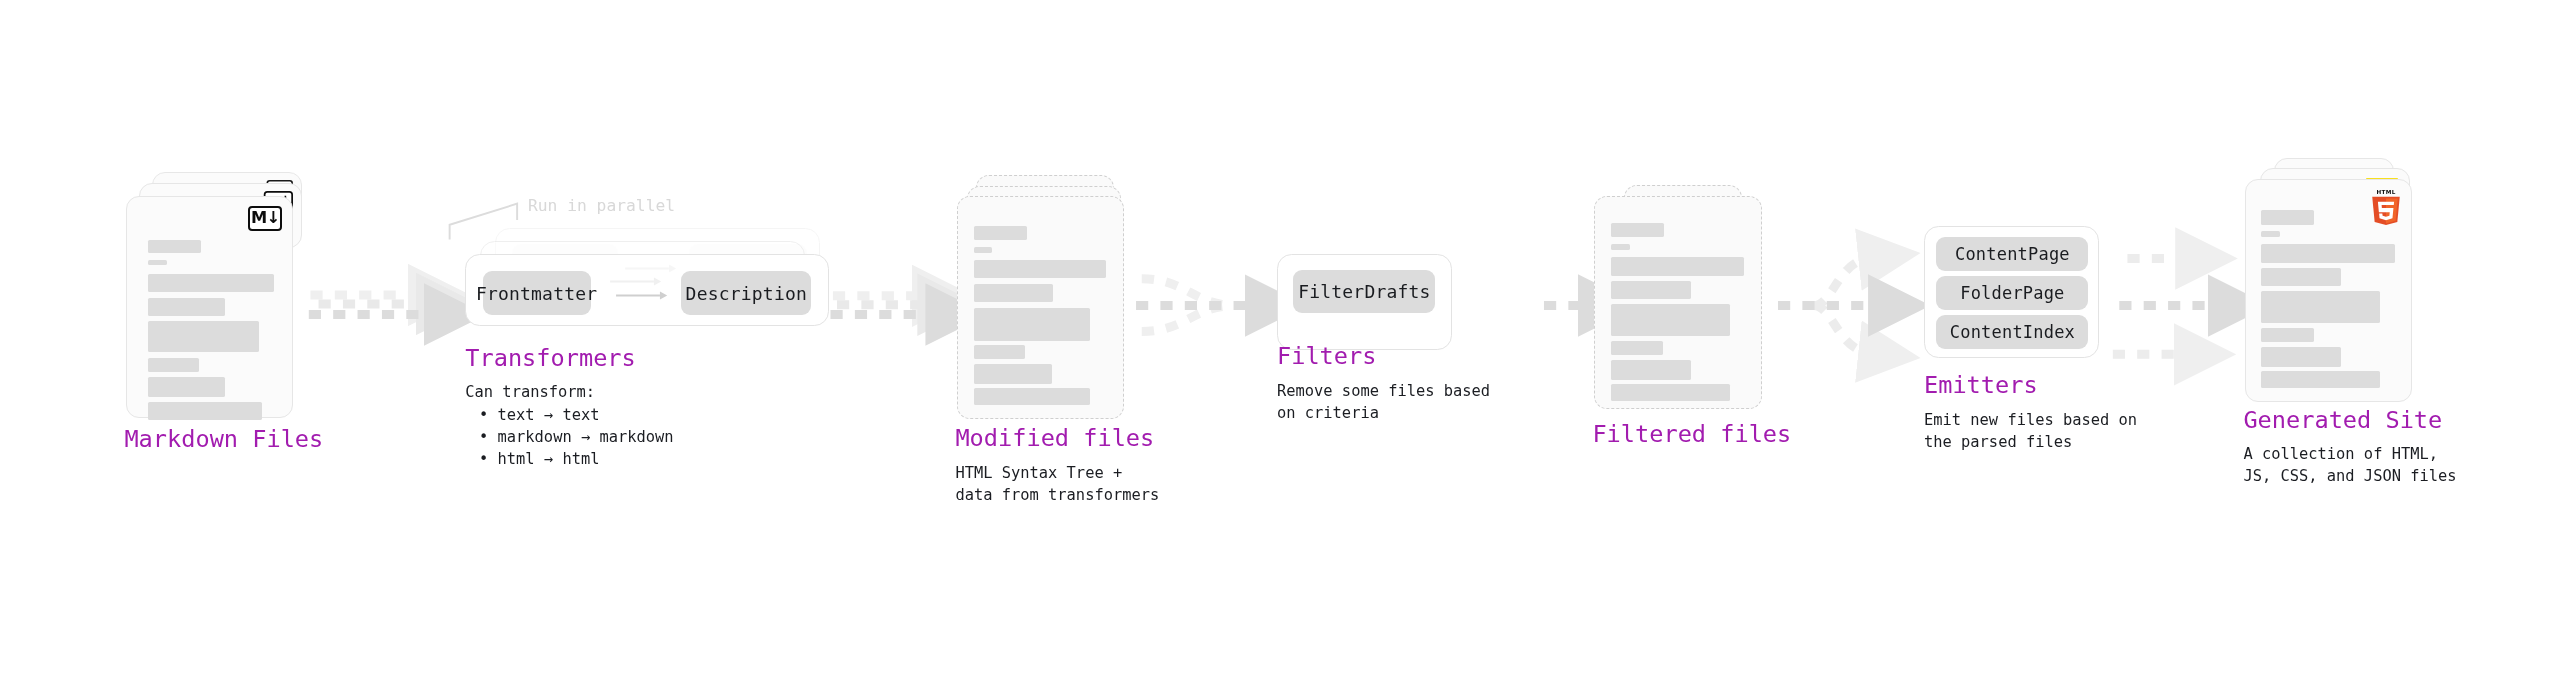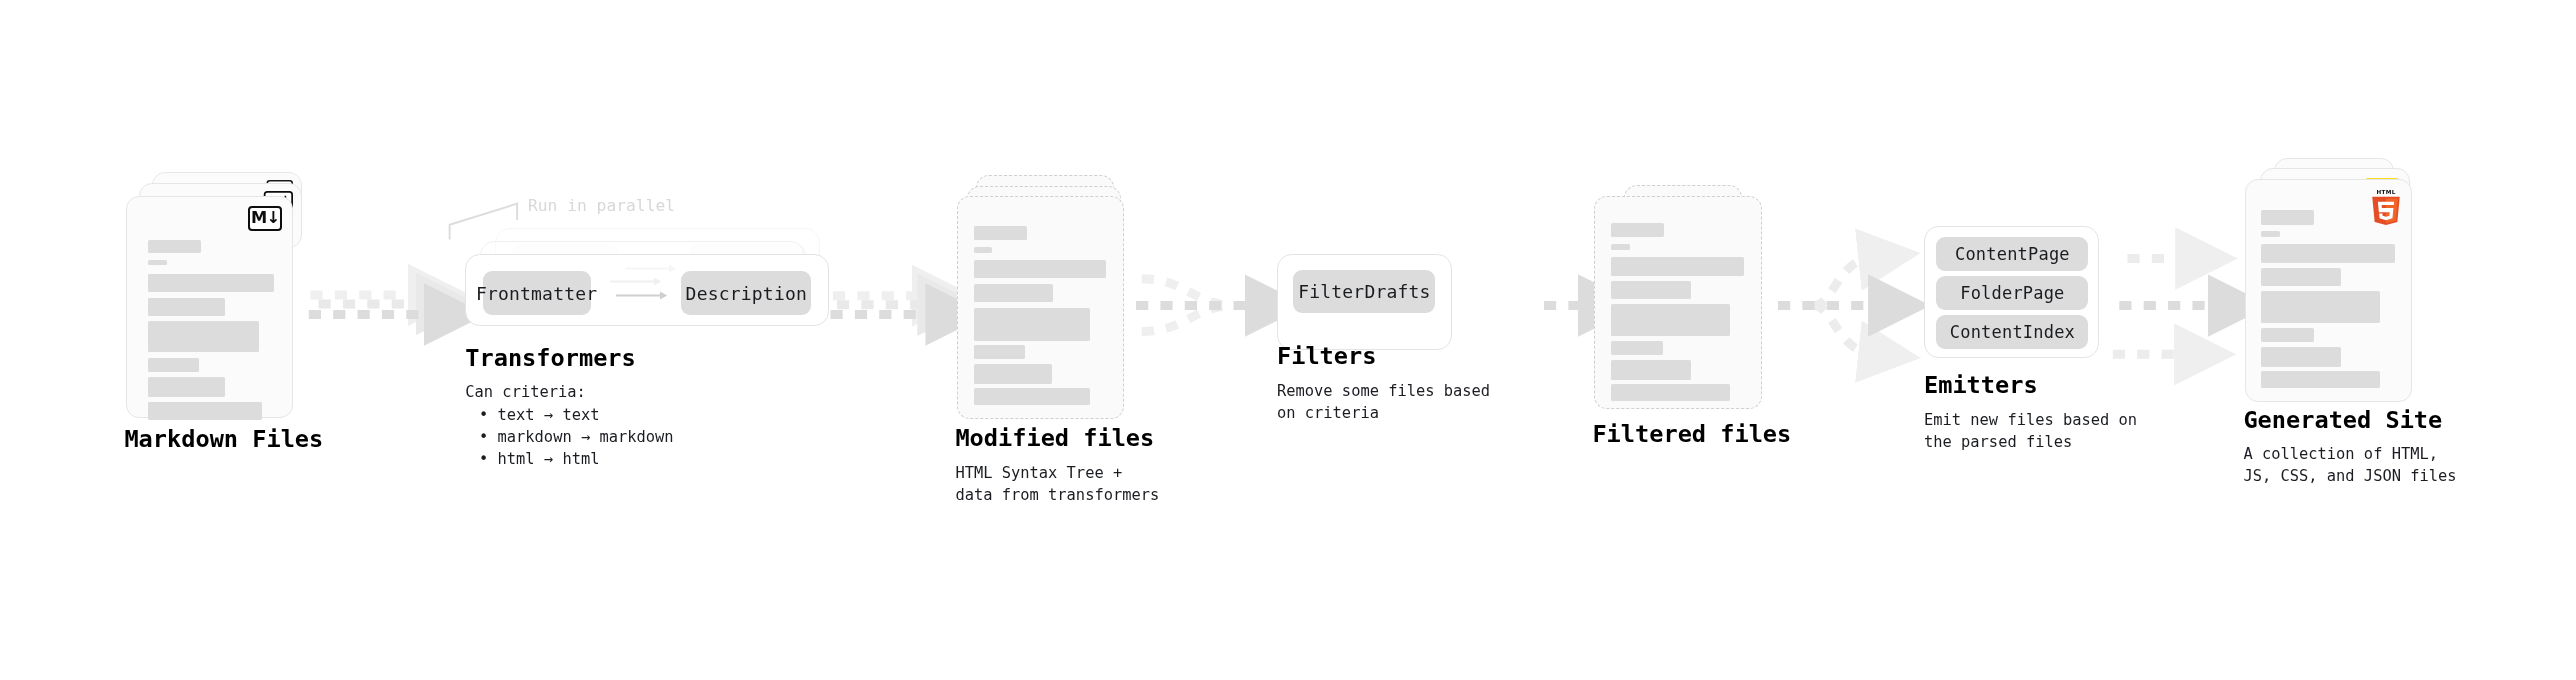--- a/index.html
+++ b/index.html
@@ -49,22 +49,22 @@
   .pill{
     position:absolute;box-sizing:border-box;background:#dcdcdc;
     border-radius:9px;display:flex;align-items:center;justify-content:center;
     font-size:18px;color:#1a1c20;white-space:nowrap;letter-spacing:0.2px;
   }
   .pill.ghost1{opacity:.45;background:#e2e2e2;color:transparent;}
   .pill.ghost2{opacity:.28;background:#e6e6e6;color:transparent;}
 
   
   .title{
-    position:absolute;font-size:23.6px;line-height:1.15;color:#000000;
-    white-space:nowrap;letter-spacing:0px;font-weight:bold;
+    position:absolute;font-size:23.6px;line-height:1.15;color:#a21caf;
+    white-space:nowrap;letter-spacing:0px;
   }
   .sub{
     position:absolute;font-size:15.4px;line-height:1.42;color:#1b1d22;
     white-space:pre;letter-spacing:0px;
   }
   .runlabel{
     position:absolute;font-size:16.3px;color:#d8d8d8;white-space:nowrap;
   }
 
   
@@ -176,21 +176,21 @@
     <svg width="57" height="13" style="position:absolute;left:165px;top:86px;opacity:.45;" viewBox="0 0 70 16">
       <line x1="0" y1="8" x2="54" y2="8" stroke="#dedede" stroke-width="2.4"></line>
       <path d="M54,3 L63,8 L54,13 z" fill="#dedede"></path>
     </svg>
     <svg width="57" height="13" style="position:absolute;left:180px;top:73px;opacity:.3;" viewBox="0 0 70 16">
       <line x1="0" y1="8" x2="54" y2="8" stroke="#e4e4e4" stroke-width="2.4"></line>
       <path d="M54,3 L63,8 L54,13 z" fill="#e4e4e4"></path>
     </svg>
 
     <div class="title" style="left:20.3px;top:156px;">Transformers</div>
-    <div class="sub" style="left:20.3px;top:193px;">Can criteria:</div>
+    <div class="sub" style="left:20.3px;top:193px;">Can transform:</div>
     <div class="sub" style="left:34px;top:216px;">• text → text</div>
     <div class="sub" style="left:34px;top:238px;">• markdown → markdown</div>
     <div class="sub" style="left:34px;top:260px;">• html → html</div>
   </div>
 
   <div class="stage" style="left:957px;top:175px;">
     <div class="doc-stack" style="width:175px;height:244px;">
       <div class="doc dashed" style="left:18.7px;top:0px;width:138px;height:49px;"></div>
       <div class="doc dashed" style="left:9.8px;top:10.6px;width:154px;height:49px;"></div>
       <div class="doc dashed" style="left:0px;top:21px;width:167px;height:223px;">

